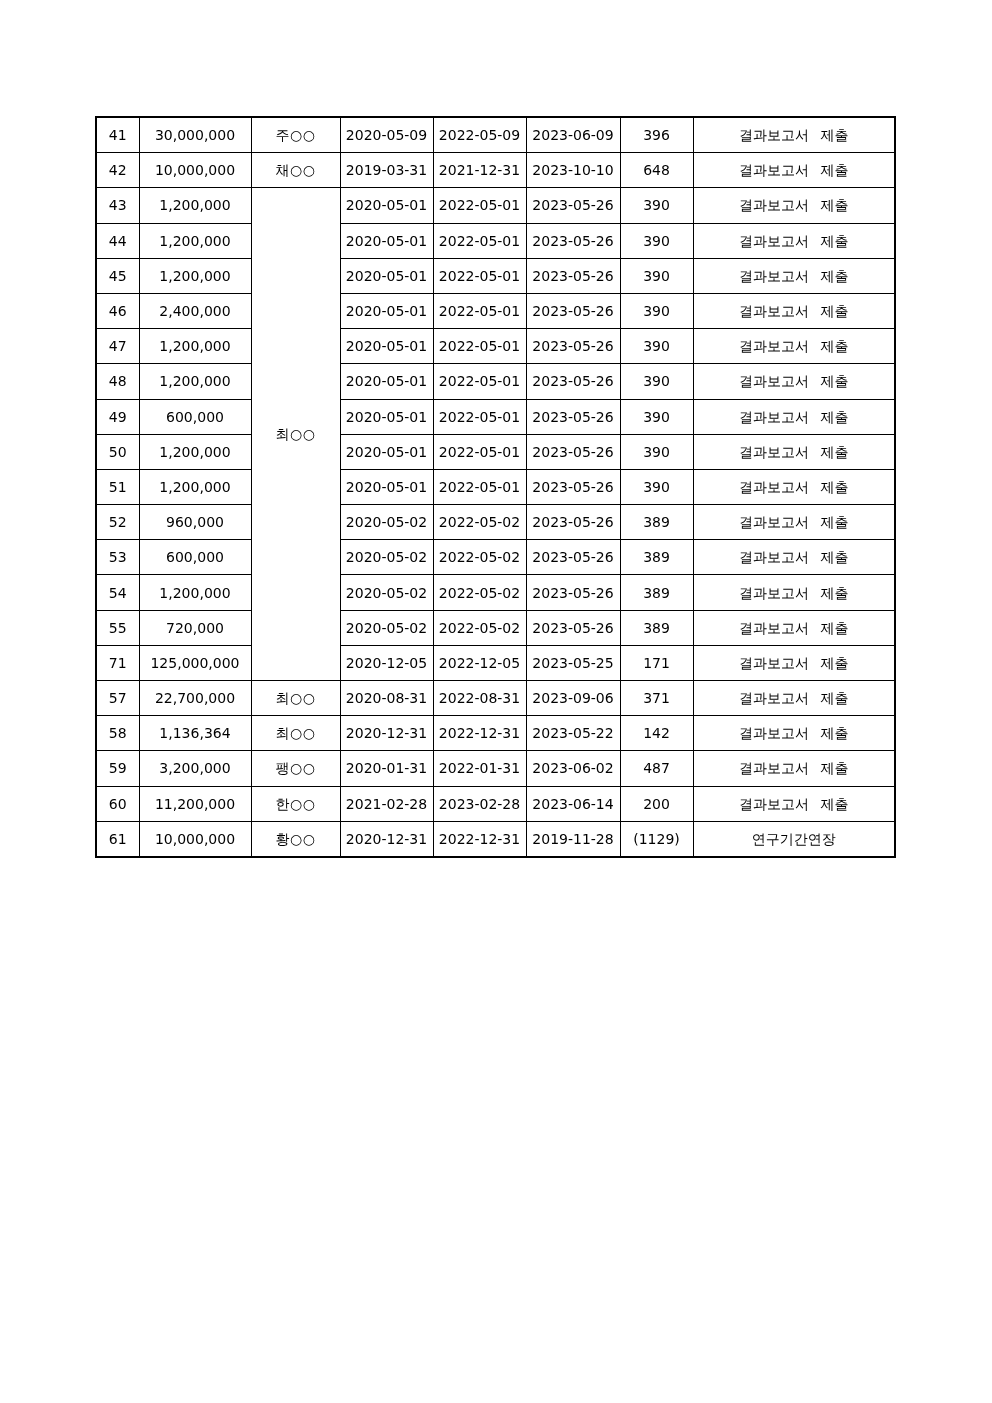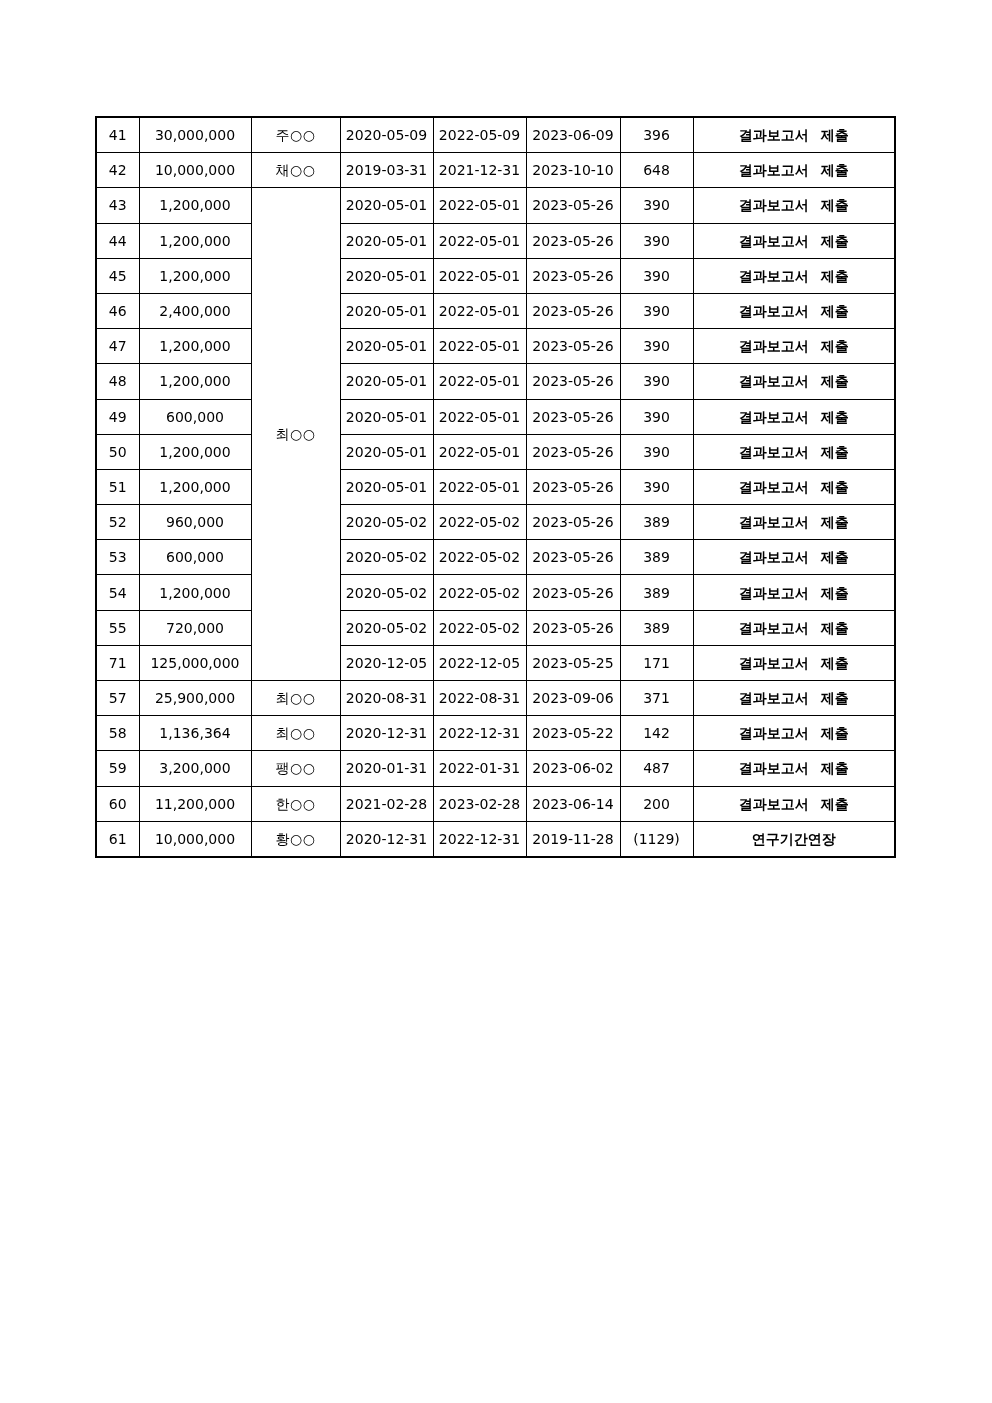--- a/index.html
+++ b/index.html
@@ -29,21 +29,21 @@
     height: 34.2px;
     padding: 0 2px;
     text-align: center;
     vertical-align: middle;
     font-size: 14px;
     line-height: 1;
     white-space: nowrap;
     overflow: hidden;
     color: #000000;
   }
-  td.cell-status { word-spacing: 7px; font-weight: bold; }
+  td.cell-status { word-spacing: 7px; }
   td.cell-name   { letter-spacing: 0.5px; }
   .col-no     { width: 43px;  }
   .col-amount { width: 112px; }
   .col-name   { width: 89px;  }
   .col-date1  { width: 93px;  }
   .col-date2  { width: 93px;  }
   .col-date3  { width: 94px;  }
   .col-days   { width: 73px;  }
   .col-status { width: 202px; }
 </style>
@@ -205,21 +205,21 @@
           <td class="cell-no">71</td>
           <td class="cell-amount">125,000,000</td>
           <td class="cell-date1">2020-12-05</td>
           <td class="cell-date2">2022-12-05</td>
           <td class="cell-date3">2023-05-25</td>
           <td class="cell-days">171</td>
           <td class="cell-status">결과보고서 제출</td>
         </tr>
         <tr>
           <td class="cell-no">57</td>
-          <td class="cell-amount">25,900,000</td>
+          <td class="cell-amount">22,700,000</td>
           <td class="cell-name">최○○</td>
           <td class="cell-date1">2020-08-31</td>
           <td class="cell-date2">2022-08-31</td>
           <td class="cell-date3">2023-09-06</td>
           <td class="cell-days">371</td>
           <td class="cell-status">결과보고서 제출</td>
         </tr>
         <tr>
           <td class="cell-no">58</td>
           <td class="cell-amount">1,136,364</td>

